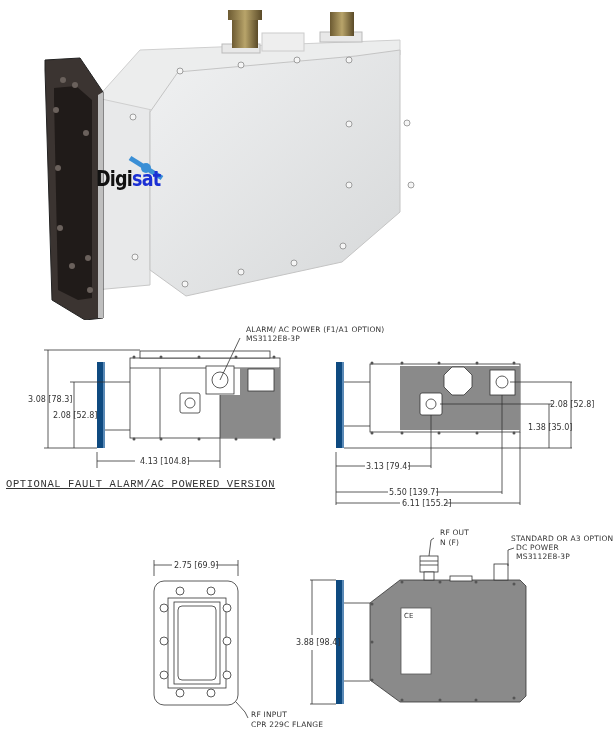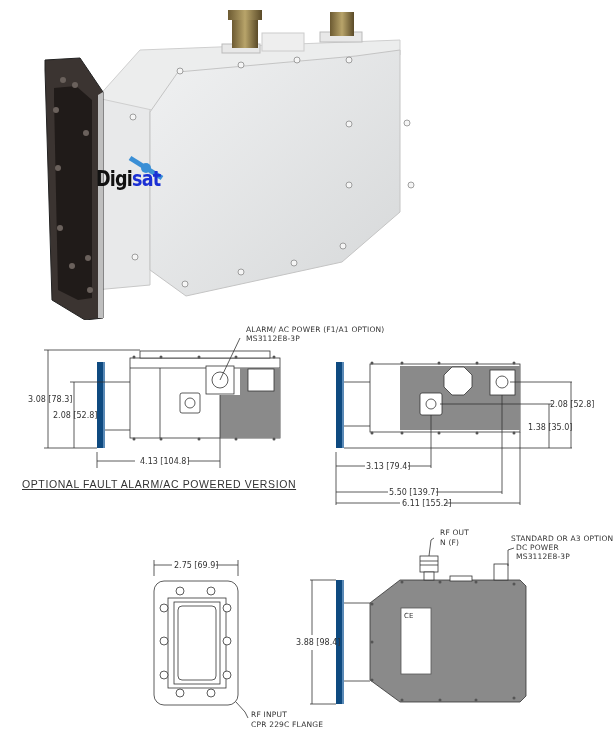--- a/index.html
+++ b/index.html
@@ -1,21 +1,21 @@
 <!DOCTYPE html>
 <html><head>
 <meta charset="utf-8">
 <style>
   html, body { margin: 0; padding: 0; background: #ffffff; }
   body { width: 616px; height: 747px; position: relative; overflow: hidden; font-family: "Liberation Sans", sans-serif; }
   .layer { position: absolute; left: 0; top: 0; }
   svg text { font-family: "DejaVu Sans", sans-serif; fill: #333; }
   .dimtxt { font-size: 8px; }
   .note { font-size: 7.5px; letter-spacing: 0.2px; }
-  .caption { position: absolute; left: 22px; top: 478px; font-family: Liberation Sans, sans-serif; font-size: 10.5px; color: #333; text-decoration: underline; letter-spacing: 0.6px; }
+  .caption { position: absolute; left: 6px; top: 478px; font-family: Liberation Mono, monospace; font-size: 10.5px; color: #333; text-decoration: underline; letter-spacing: 0.6px; }
   .logo { position: absolute; left: 96px; top: 166px; font-family: "DejaVu Sans", sans-serif; font-weight: bold; font-size: 22px; letter-spacing: -1px; transform: scaleX(0.8); transform-origin: left top; }
   .logo .a { color: #111; }
   .logo .b { color: #1a2fd4; }
 </style>
 </head>
 <body>
 
 <svg class="layer" width="616" height="320">
   <defs>
     <linearGradient id="bodyG" x1="0" y1="0" x2="1" y2="1">

